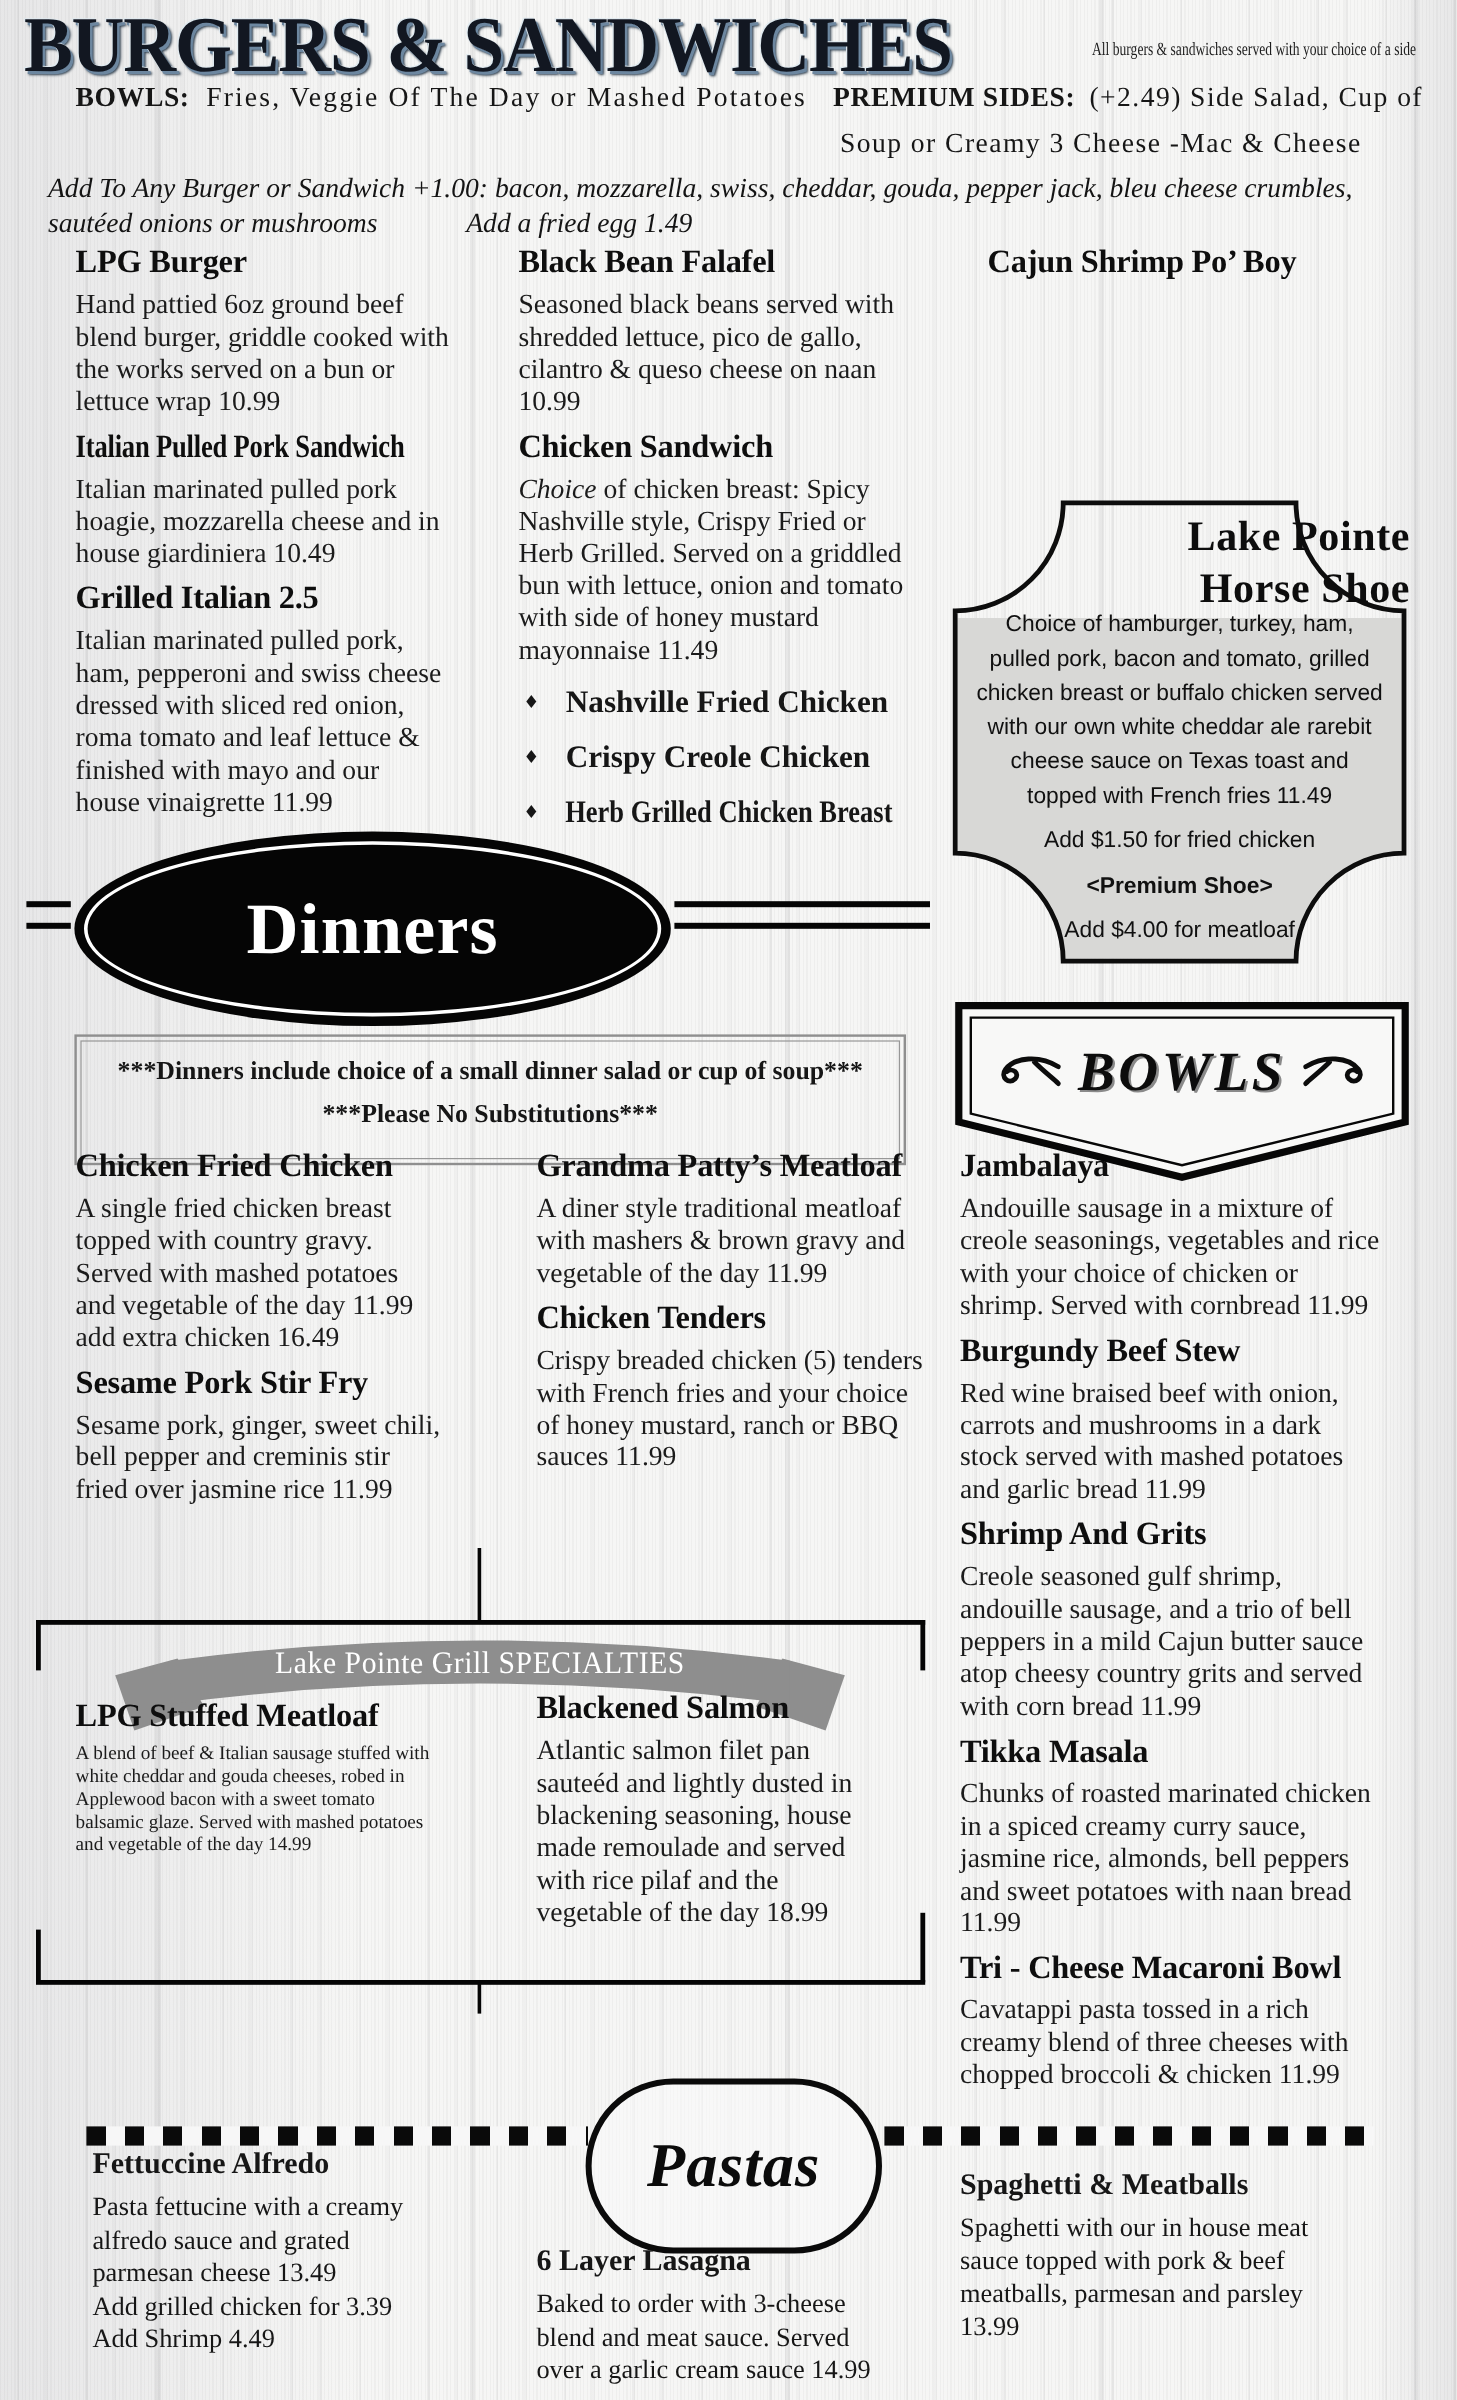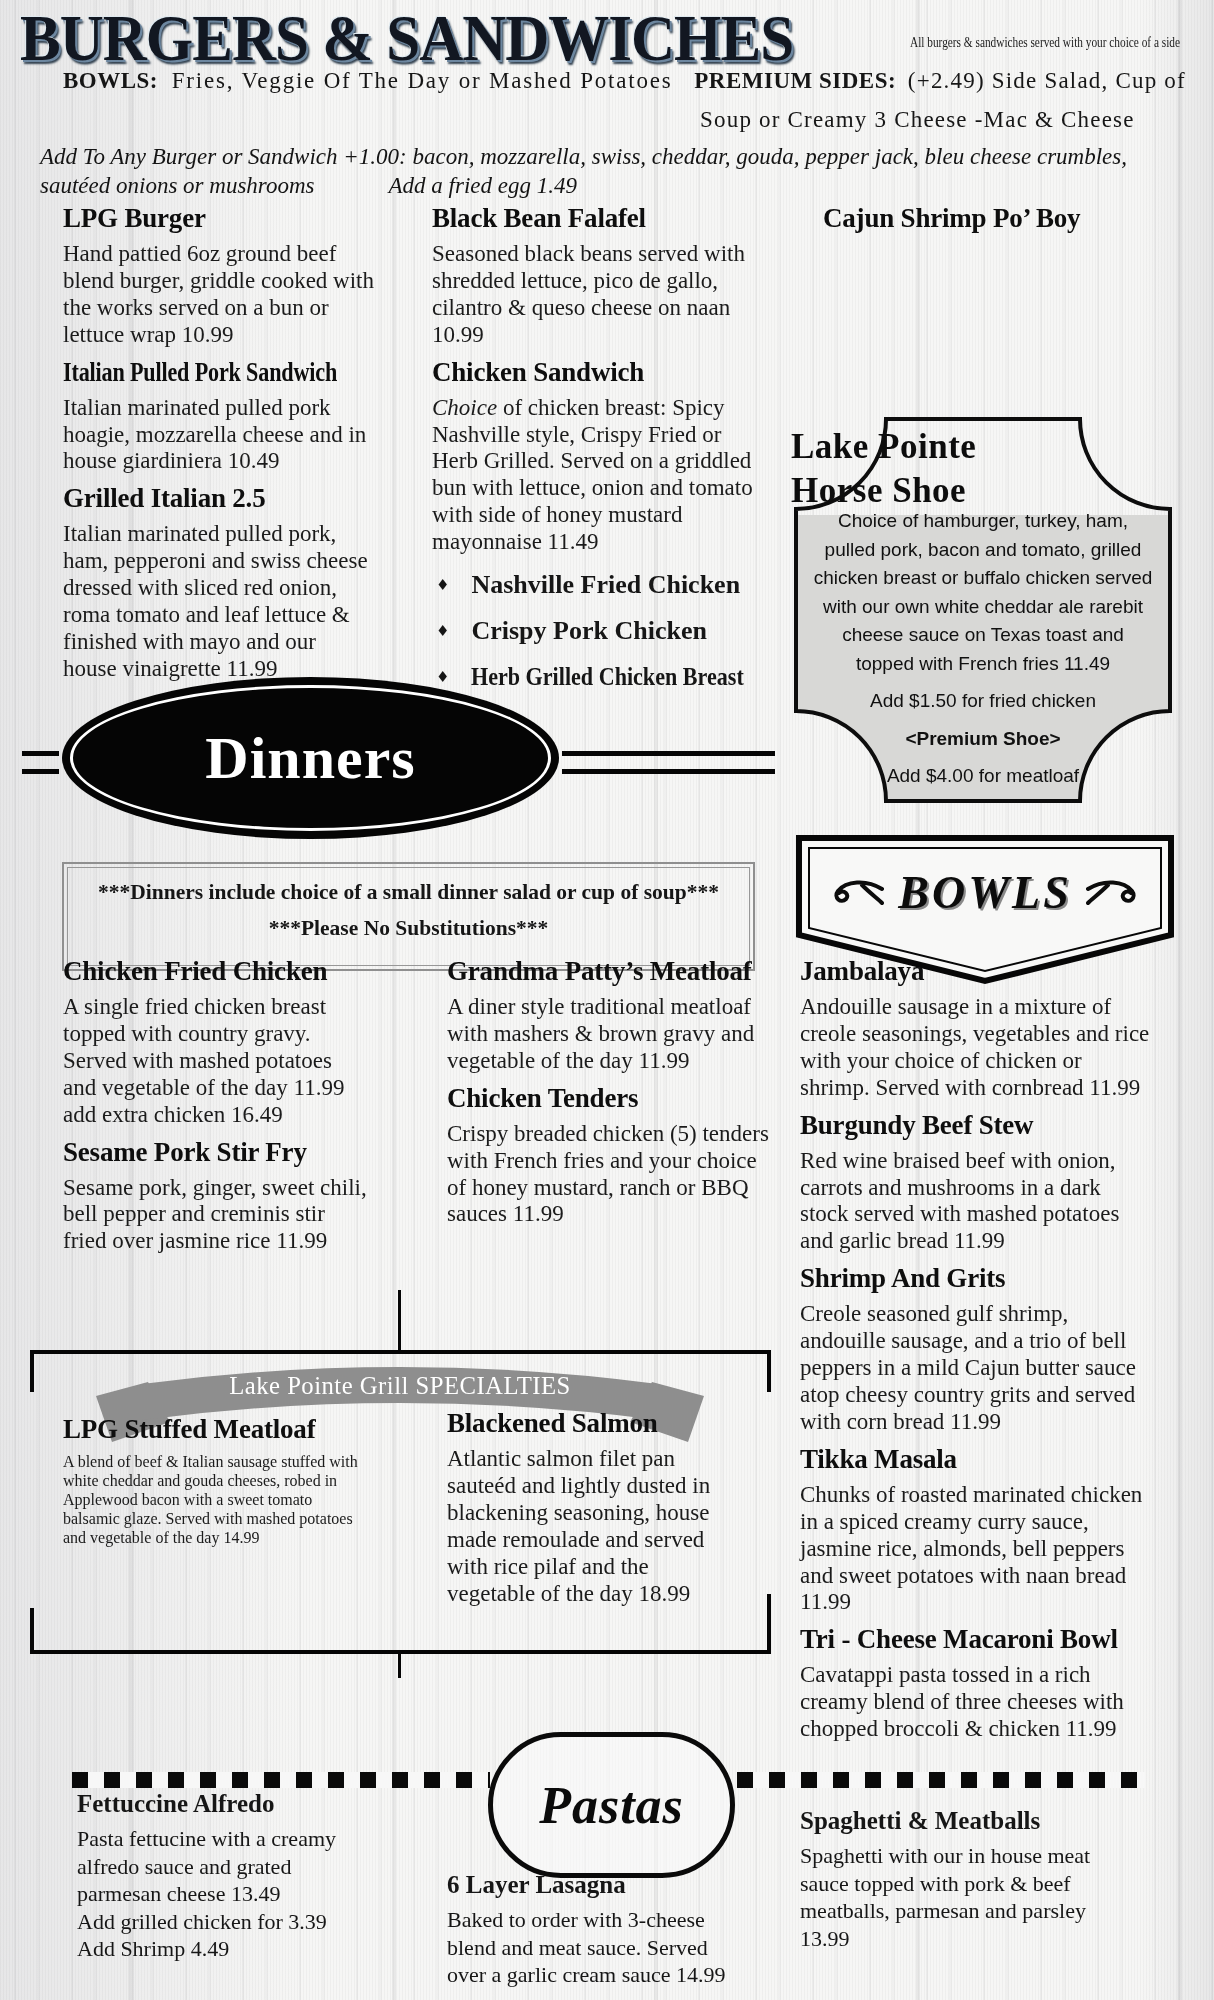--- a/index.html
+++ b/index.html
@@ -32,32 +32,32 @@
   .mi-name{font-weight:700;font-size:27px;line-height:1;margin:0 0 9px;color:#0e0e0e;letter-spacing:-.2px;white-space:nowrap;}
   .mi-desc{font-size:23px;line-height:1.17;margin:0 0 10px;color:#1b1b1b;}
   .cond{display:inline-block;transform:scaleX(.82);transform-origin:0 60%;white-space:nowrap;}
   .cond85{display:inline-block;transform:scaleX(.85);transform-origin:0 60%;white-space:nowrap;}
   .opt{display:flex;align-items:center;gap:22px;margin:0 4px 16px;}
   .diamond{font-size:15px;line-height:1;font-family:"DejaVu Sans",sans-serif;}
   .opt-label{font-weight:700;font-size:26px;white-space:nowrap;}
   
   .plaque{left:791px;top:415px;width:384px;height:392px;}
   .plaque svg{position:absolute;left:0;top:0;}
-  .hs-title{position:absolute;top:10px;left:0;width:100%;text-align:left;font-weight:700;font-size:35px;line-height:1.26;letter-spacing:.5px;color:#0d0d0d;}
+  .hs-title{position:absolute;top:10px;left:0;width:100%;text-align:right;font-weight:700;font-size:35px;line-height:1.26;letter-spacing:.5px;color:#0d0d0d;}
   .hs-body{position:absolute;top:92px;left:20px;right:20px;text-align:center;
     font-family:"Liberation Sans","DejaVu Sans",sans-serif;font-size:19px;line-height:1.5;color:#101010;}
   .hs-add{margin-top:9px;}
   .hs-prem{margin-top:9px;font-weight:700;}
   
   .bowls{left:795px;top:833px;width:380px;height:158px;}
   .bowls svg.shape{position:absolute;left:0;top:0;}
   .bowls-inner{position:absolute;left:0;top:0;width:100%;height:118px;display:flex;align-items:center;justify-content:center;gap:14px;}
   .bowls-label{font-weight:700;font-style:italic;font-size:46px;letter-spacing:3px;color:#0c0c0c;text-shadow:2px 2px 0 #8a8a8a;}
   
-  .oval{left:62px;top:677px;width:497px;height:162px;background:#050505;border-radius:50%;}
+  .oval{left:62px;top:693px;width:497px;height:162px;background:#050505;border-radius:50%;}
   .oval::after{content:"";position:absolute;inset:8px;border:3px solid #fff;border-radius:50%;}
   .oval-label{position:absolute;left:0;top:0;width:100%;height:100%;display:flex;align-items:center;justify-content:center;
     color:#fff;font-weight:700;font-size:60px;letter-spacing:1px;}
   .hline{position:absolute;background:#050505;height:5px;}
   .note-box{left:62px;top:862px;width:693px;height:109px;border:2px solid #8f8f8f;padding:3px;box-sizing:border-box;}
   .note-inner{border:1px solid #979797;width:100%;height:100%;box-sizing:border-box;text-align:center;}
   .note-l1{margin-top:12px;font-weight:700;font-size:21.5px;}
   .note-l2{margin-top:11px;font-weight:700;font-size:21.5px;}
   
   .bk{position:absolute;background:#050505;}
@@ -121,21 +121,21 @@
       <div class="mi-name">Chicken Sandwich</div>
       <div class="mi-desc"><i>Choice</i><span> of chicken breast:   Spicy Nashville style, Crispy Fried or Herb Grilled. Served on a griddled bun with lettuce, onion and tomato with side of honey mustard mayonnaise   11.49</span></div>
     </div>
     <div style="margin-top:14px">
       <div class="opt">
         <span class="diamond">♦</span>
         <span class="opt-label">Nashville Fried Chicken</span>
       </div>
       <div class="opt">
         <span class="diamond">♦</span>
-        <span class="opt-label">Crispy Pork Chicken</span>
+        <span class="opt-label">Crispy Creole Chicken</span>
       </div>
       <div class="opt">
         <span class="diamond">♦</span>
         <span class="opt-label"><span class="cond85">Herb Grilled Chicken Breast</span></span>
       </div>
     </div>
   </div>
 
   <div class="col" style="left:823px;top:205px;width:268px">
     <div>

